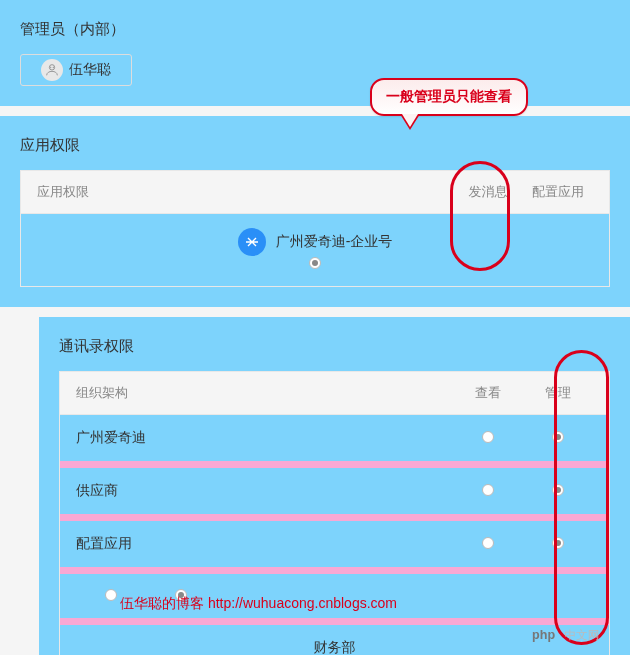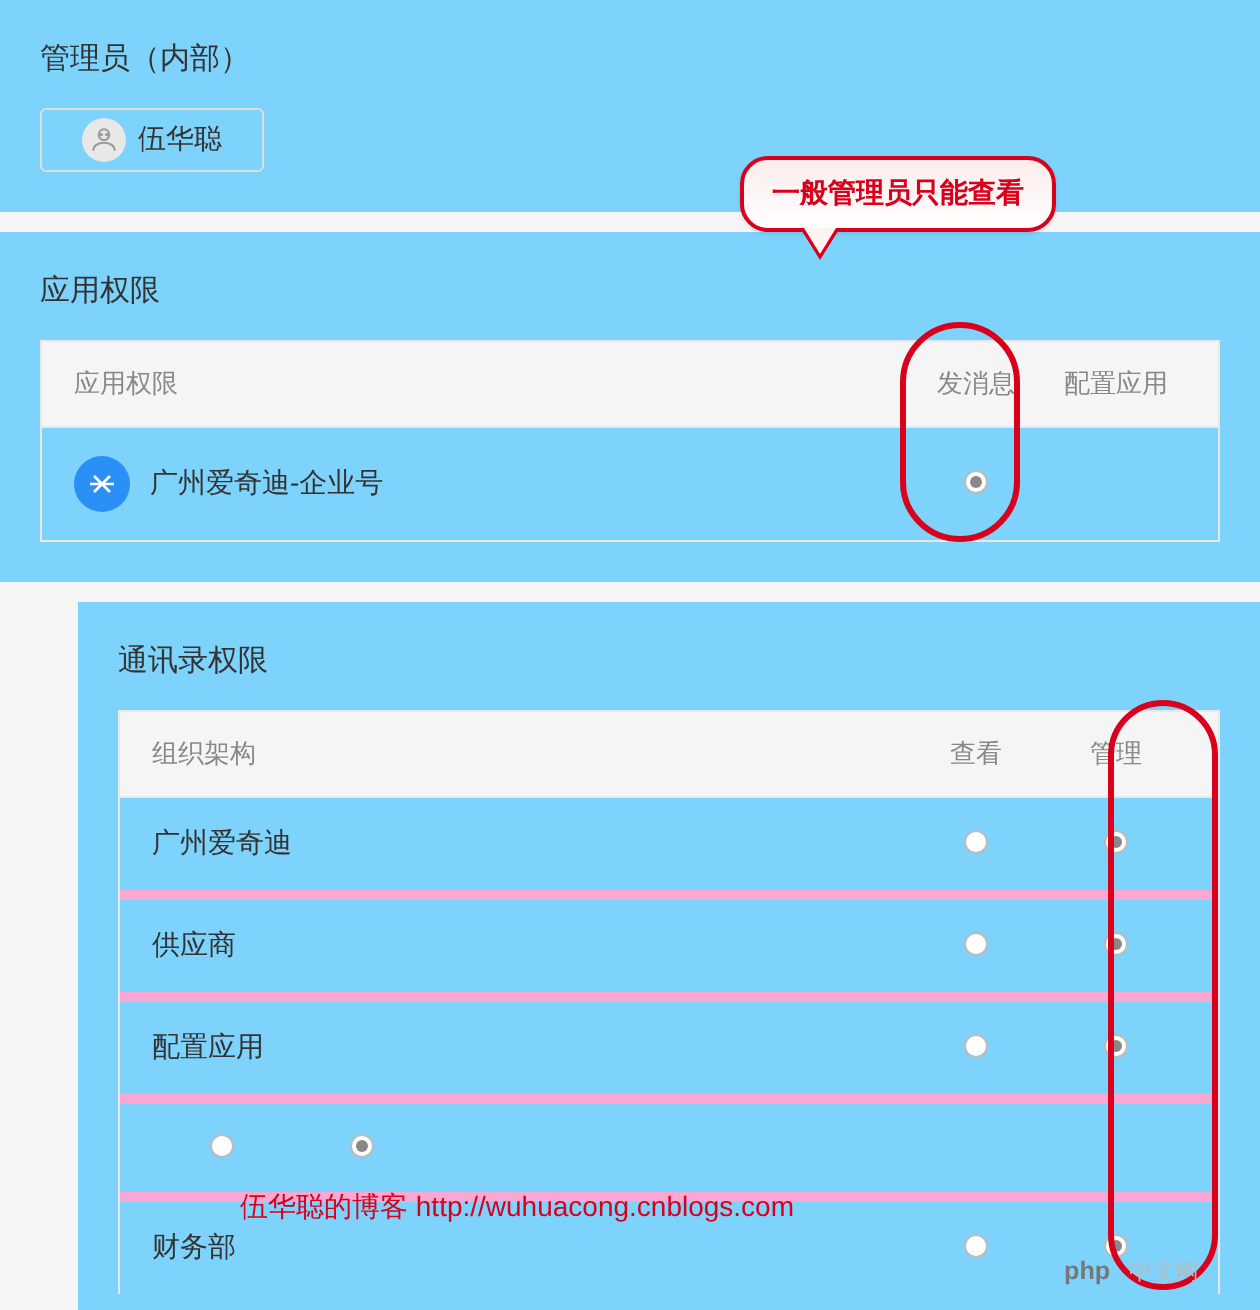--- a/index.html
+++ b/index.html
@@ -78,23 +78,23 @@
       font-size: 13px;
       border-bottom: 1px solid #e8e8e8;
     }
     .col-name { flex: 1; }
     .col-a { width: 70px; text-align: center; }
     .col-b { width: 70px; text-align: center; }
     .trow {
       display: flex;
       align-items: center;
       padding: 14px 16px;
-      border-bottom: 5px solid #f9a8d4;
-    }
-    .trow:last-child { border-bottom: none; }
+      border-bottom: 7px solid #f9a8d4;
+    }
+    .trow:last-child { border-bottom: none; flex-direction: column; }
     .app-icon {
       width: 28px; height: 28px;
       border-radius: 50%;
       background: #2a8ff7;
       display: inline-flex;
       align-items: center;
       justify-content: center;
       margin-right: 10px;
     }
     .app-icon svg { width: 16px; height: 16px; }

